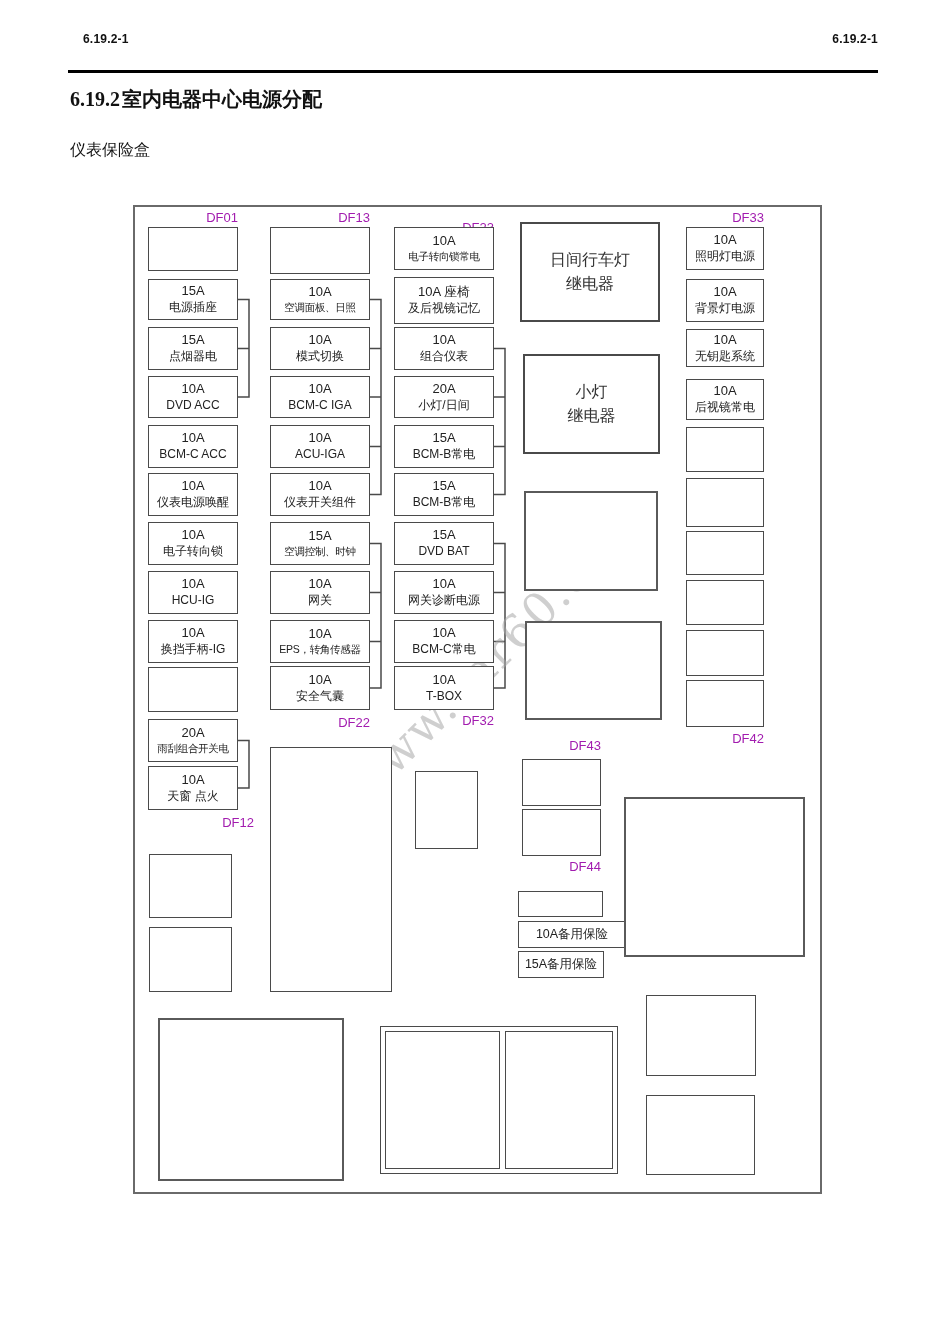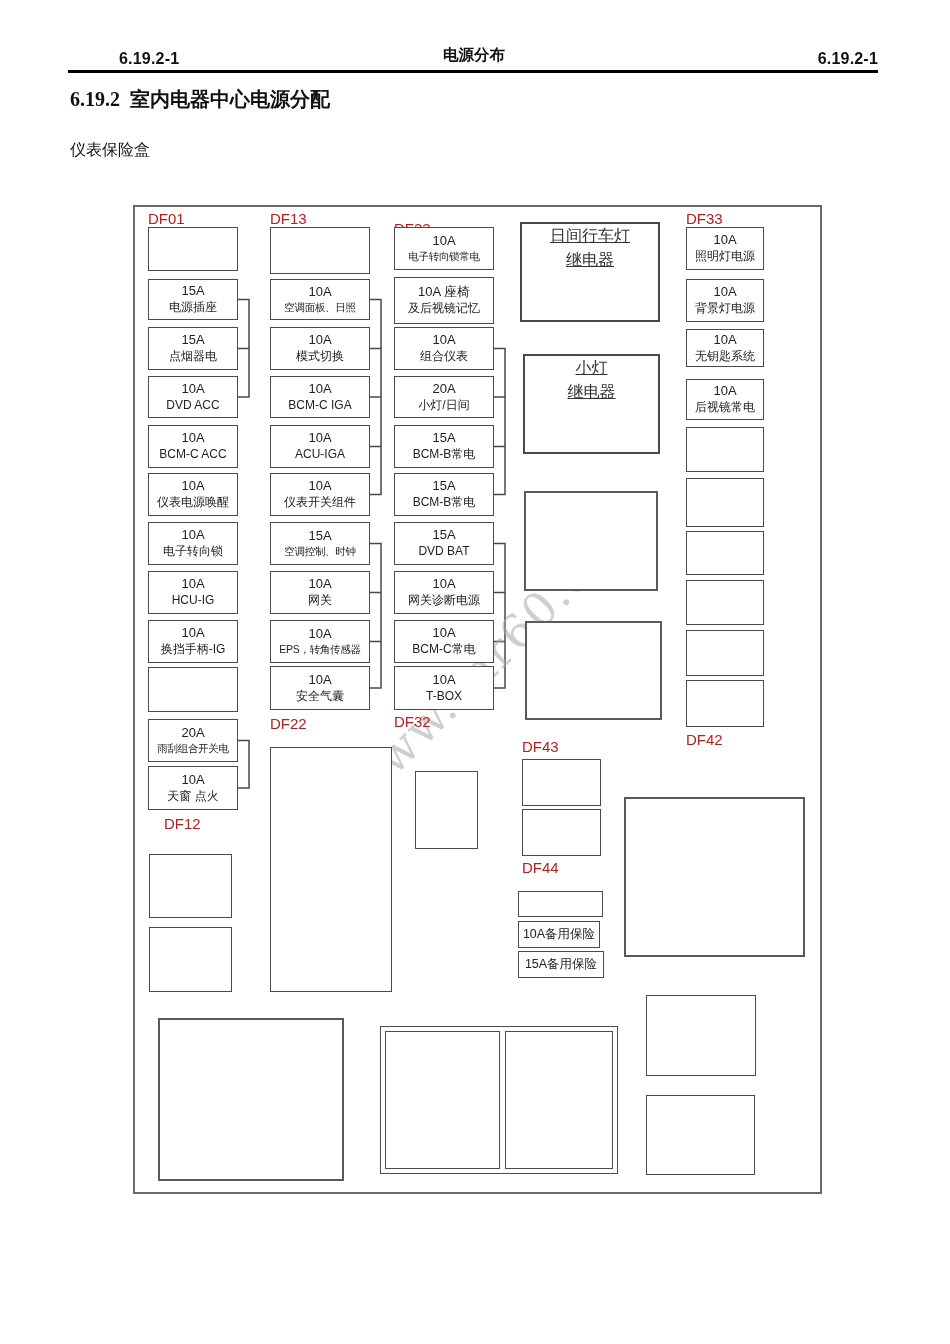--- a/index.html
+++ b/index.html
@@ -1,56 +1,55 @@
 <!DOCTYPE html>
 <html><head>
 <meta charset="utf-8">
 <style>
   html,body{margin:0;padding:0;background:#fff;}
   .page{position:relative;width:950px;height:1344px;background:#fff;overflow:hidden;
         font-family:"Liberation Sans",sans-serif;color:#111;}
   
-  .hdr-num{position:absolute;top:50px;font-weight:bold;font-size:16px;letter-spacing:.2px;margin-left:36px;}
+  .hdr-num{position:absolute;top:32px;font-weight:bold;font-size:12px;letter-spacing:.2px;}
   .hdr-left{left:83px;}
   .hdr-right{right:72px;}
   .hdr-center{position:absolute;top:45px;left:70px;width:808px;text-align:center;
               font-size:15.5px;font-weight:600;}
   .hdr-rule{position:absolute;left:68px;top:70px;width:810px;height:3px;background:#000;}
   .doc-title{position:absolute;left:70px;top:86px;font-size:20px;font-weight:bold;}
-  .doc-title .tnum{font-family:"Liberation Serif",serif;margin-right:10px;}
+  .doc-title .tnum{font-family:"Liberation Serif",serif;margin-right:2px;}
   .doc-subtitle{position:absolute;left:70px;top:140px;font-size:16px;}
   
   .diagram{position:absolute;left:133px;top:205px;width:685px;height:985px;
            border:2px solid #6a6a6a;background:#fff;}
   .fb{position:absolute;border:1.5px solid #4a4a4a;background:#fff;box-sizing:border-box;
       display:flex;flex-direction:column;align-items:center;justify-content:center;
       text-align:center;line-height:1.3;color:#222;}
   .fb .amp{font-size:13px;text-align:right;}
   .fb .nm{font-size:12px;white-space:nowrap;}
   .fb .nm.sm{font-size:10.5px;letter-spacing:-.3px;}
-  .col-label{position:absolute;font-size:15px;color:#b91c1c;text-align:left;}
+  .col-label{position:absolute;font-size:13px;color:#a21caf;text-align:right;}
   .relay{position:absolute;border:2px solid #4a4a4a;background:#fff;box-sizing:border-box;
-         display:flex;flex-direction:column;align-items:center;justify-content:flex-start;
-         font-size:16px;line-height:1.5;color:#333;text-decoration:underline;}
+         display:flex;flex-direction:column;align-items:center;justify-content:center;
+         font-size:16px;line-height:1.5;color:#333;}
   .box{position:absolute;border:1.5px solid #4a4a4a;background:#fff;box-sizing:border-box;}
   .box.thick{border:2px solid #5a5a5a;}
   .sparebox{position:absolute;border:1.5px solid #4a4a4a;background:#fff;box-sizing:border-box;
             display:flex;align-items:center;justify-content:center;font-size:12.5px;color:#222;}
   .brackets{position:absolute;left:0;top:0;width:685px;height:985px;pointer-events:none;}
   .watermark{position:absolute;left:150px;top:420px;width:420px;text-align:center;
              transform:rotate(-45deg);font-family:"DejaVu Serif",serif;
              font-size:46px;color:#a9a9a9;opacity:.55;letter-spacing:2px;}
 </style>
 </head>
 <body>
 
 <div class="page">
 
   <div class="hdr-num hdr-left">6.19.2-1</div>
-  <div class="hdr-center">电源分布</div>
   <div class="hdr-num hdr-right">6.19.2-1</div>
   <div class="hdr-rule"></div>
   <div class="doc-title">
     <span class="tnum">6.19.2</span><span>室内电器中心电源分配</span>
   </div>
   <div class="doc-subtitle">仪表保险盒</div>
 
   <div class="diagram">
 
     <svg class="brackets" viewBox="0 0 685 985" xmlns="http://www.w3.org/2000/svg">
@@ -233,21 +232,21 @@
     <div class="box" style="left:14px;top:647px;width:83px;height:64px"></div>
     <div class="box" style="left:14px;top:720px;width:83px;height:65px"></div>
     <div class="box" style="left:135px;top:540px;width:122px;height:245px"></div>
 
     <div class="box" style="left:280px;top:564px;width:63px;height:78px"></div>
     <div class="col-label" style="left:387px;top:531px;width:79px">DF43</div>
     <div class="box" style="left:387px;top:552px;width:79px;height:47px"></div>
     <div class="box" style="left:387px;top:602px;width:79px;height:47px"></div>
     <div class="col-label" style="left:387px;top:652px;width:79px">DF44</div>
     <div class="box" style="left:383px;top:684px;width:85px;height:26px"></div>
-    <div class="sparebox" style="left:383px;top:714px;width:82px;height:27px">10A备用保险</div>
+    <div class="sparebox" style="left:383px;top:714px;width:108px;height:27px">10A备用保险</div>
     <div class="sparebox" style="left:383px;top:744px;width:86px;height:27px">15A备用保险</div>
 
     <div class="box thick" style="left:489px;top:590px;width:181px;height:160px"></div>
 
     <div class="box thick" style="left:23px;top:811px;width:186px;height:163px"></div>
     <div class="box" style="left:245px;top:819px;width:238px;height:148px"></div>
     <div class="box" style="left:250px;top:824px;width:115px;height:138px"></div>
     <div class="box" style="left:370px;top:824px;width:108px;height:138px"></div>
     <div class="box" style="left:511px;top:788px;width:110px;height:81px"></div>
     <div class="box" style="left:511px;top:888px;width:109px;height:80px"></div>

